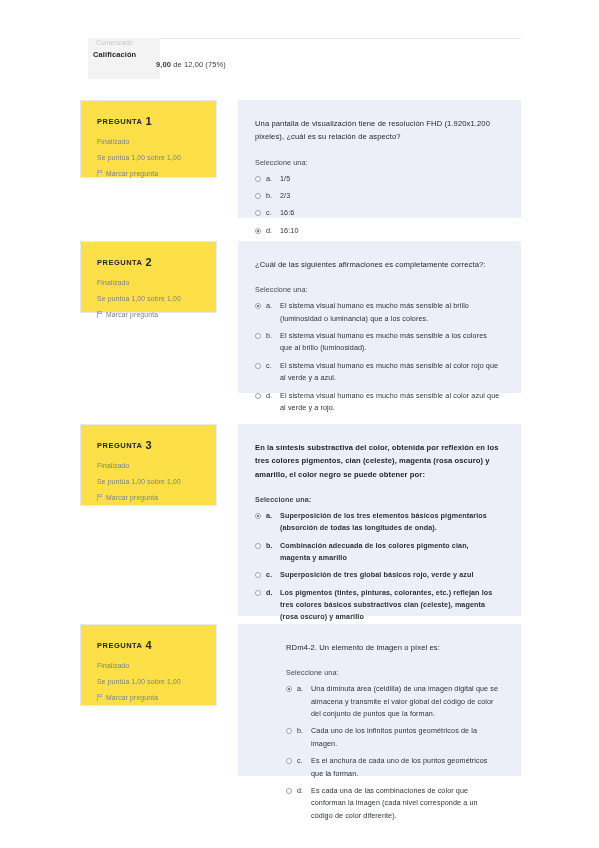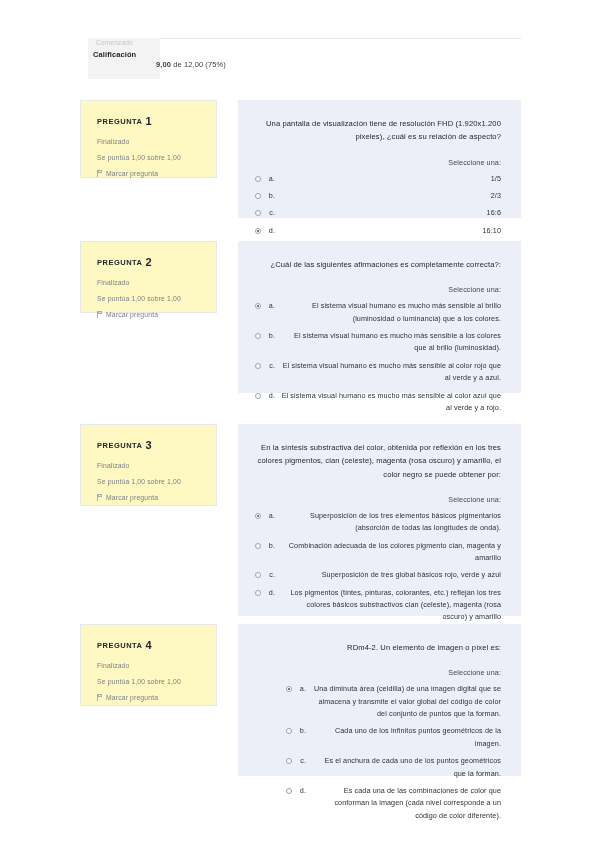--- a/index.html
+++ b/index.html
@@ -70,21 +70,21 @@
   .q-row {
     position: absolute;
     left: 0;
     right: 0;
     display: block;
   }
   .q-info {
     position: absolute;
     left: 80px;
     width: 137px;
-    background: #fef9c3;
+    background: #fde047;
     border: 1px solid #e6e8ec;
     box-sizing: border-box;
     padding: 14px 13px 14px 16px;
   }
   .q-info-title {
     font-size: 7.5px;
     font-weight: bold;
     letter-spacing: .5px;
     color: #20262b;
     margin-bottom: 11px;
@@ -132,21 +132,20 @@
     box-sizing: border-box;
   }
 
   .q-body {
     position: absolute;
     left: 238px;
     width: 283px;
     background: #eceff7;
     box-sizing: border-box;
     padding: 17px 20px 16px 17px;
-    text-align: right;
   }
   .q-stem {
     font-size: 7.6px;
     line-height: 1.75;
     color: #1d2125;
     letter-spacing: .1px;
   }
   .q-selectone {
     font-size: 7.2px;
     color: #41464c;
@@ -274,21 +273,21 @@
     <div class="q-row" style="top: 424px;">
       <div class="q-info" style="height: 82px;">
         <div class="q-info-title"><span>PREGUNTA</span><span class="num">3</span></div>
         <div class="q-info-line">Finalizado</div>
         <div class="q-info-line">Se puntúa 1,00 sobre 1,00</div>
         <div class="q-info-flag">
           <span class="flag-ico"></span>
           <span>Marcar pregunta</span>
         </div>
       </div>
-      <div class="q-body" style="height: 192px;">
+      <div class="q-body" style="height: 192px; font-weight: bold;">
         <div class="q-stem">En la síntesis substractiva del color, obtenida por reflexión en los tres colores pigmentos, cian (celeste), magenta (rosa oscuro) y amarillo, el color negro se puede obtener por:</div>
         <div class="q-selectone">Seleccione una:</div>
         <label class="opt">
           <span class="radio on"></span>
           <span class="opt-key">a.</span>
           <span class="opt-text">Superposición de los tres elementos básicos pigmentarios (absorción de todas las longitudes de onda).</span>
         </label>
         <label class="opt">
           <span class="radio"></span>
           <span class="opt-key">b.</span>

